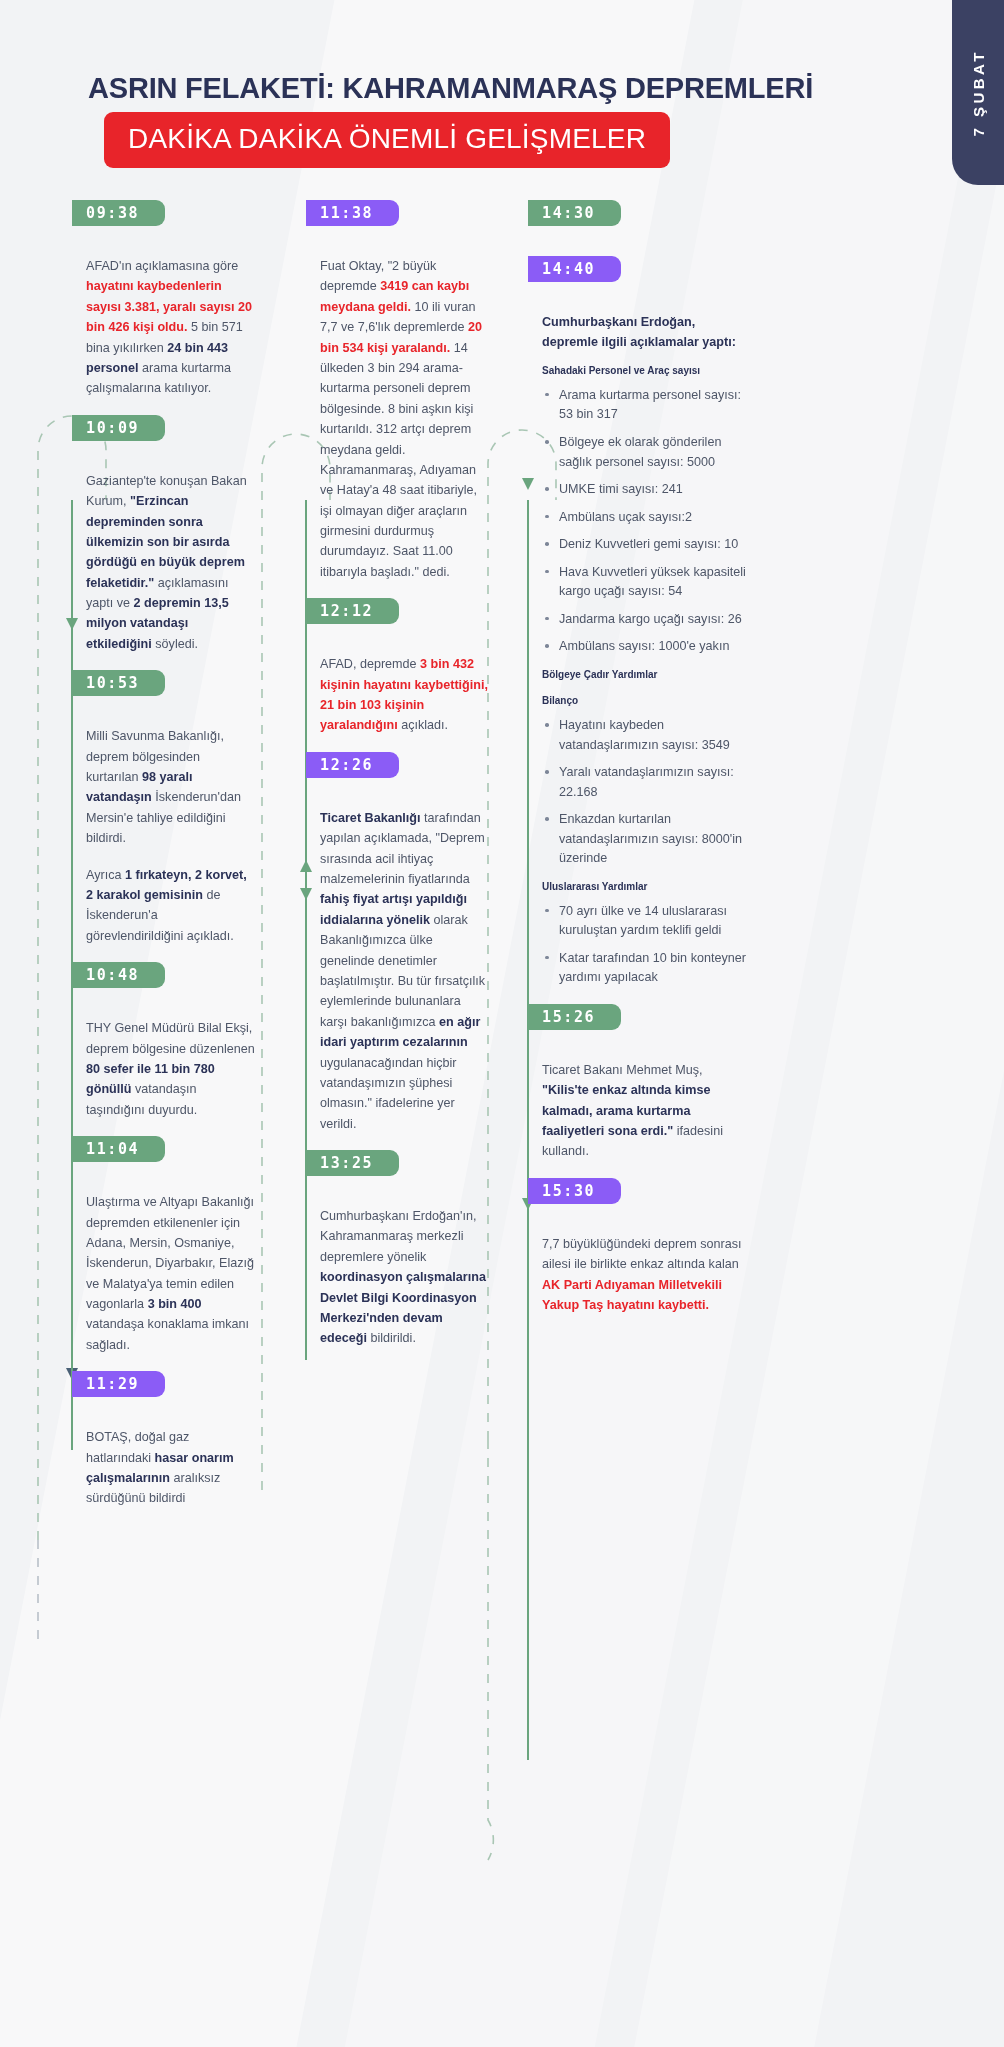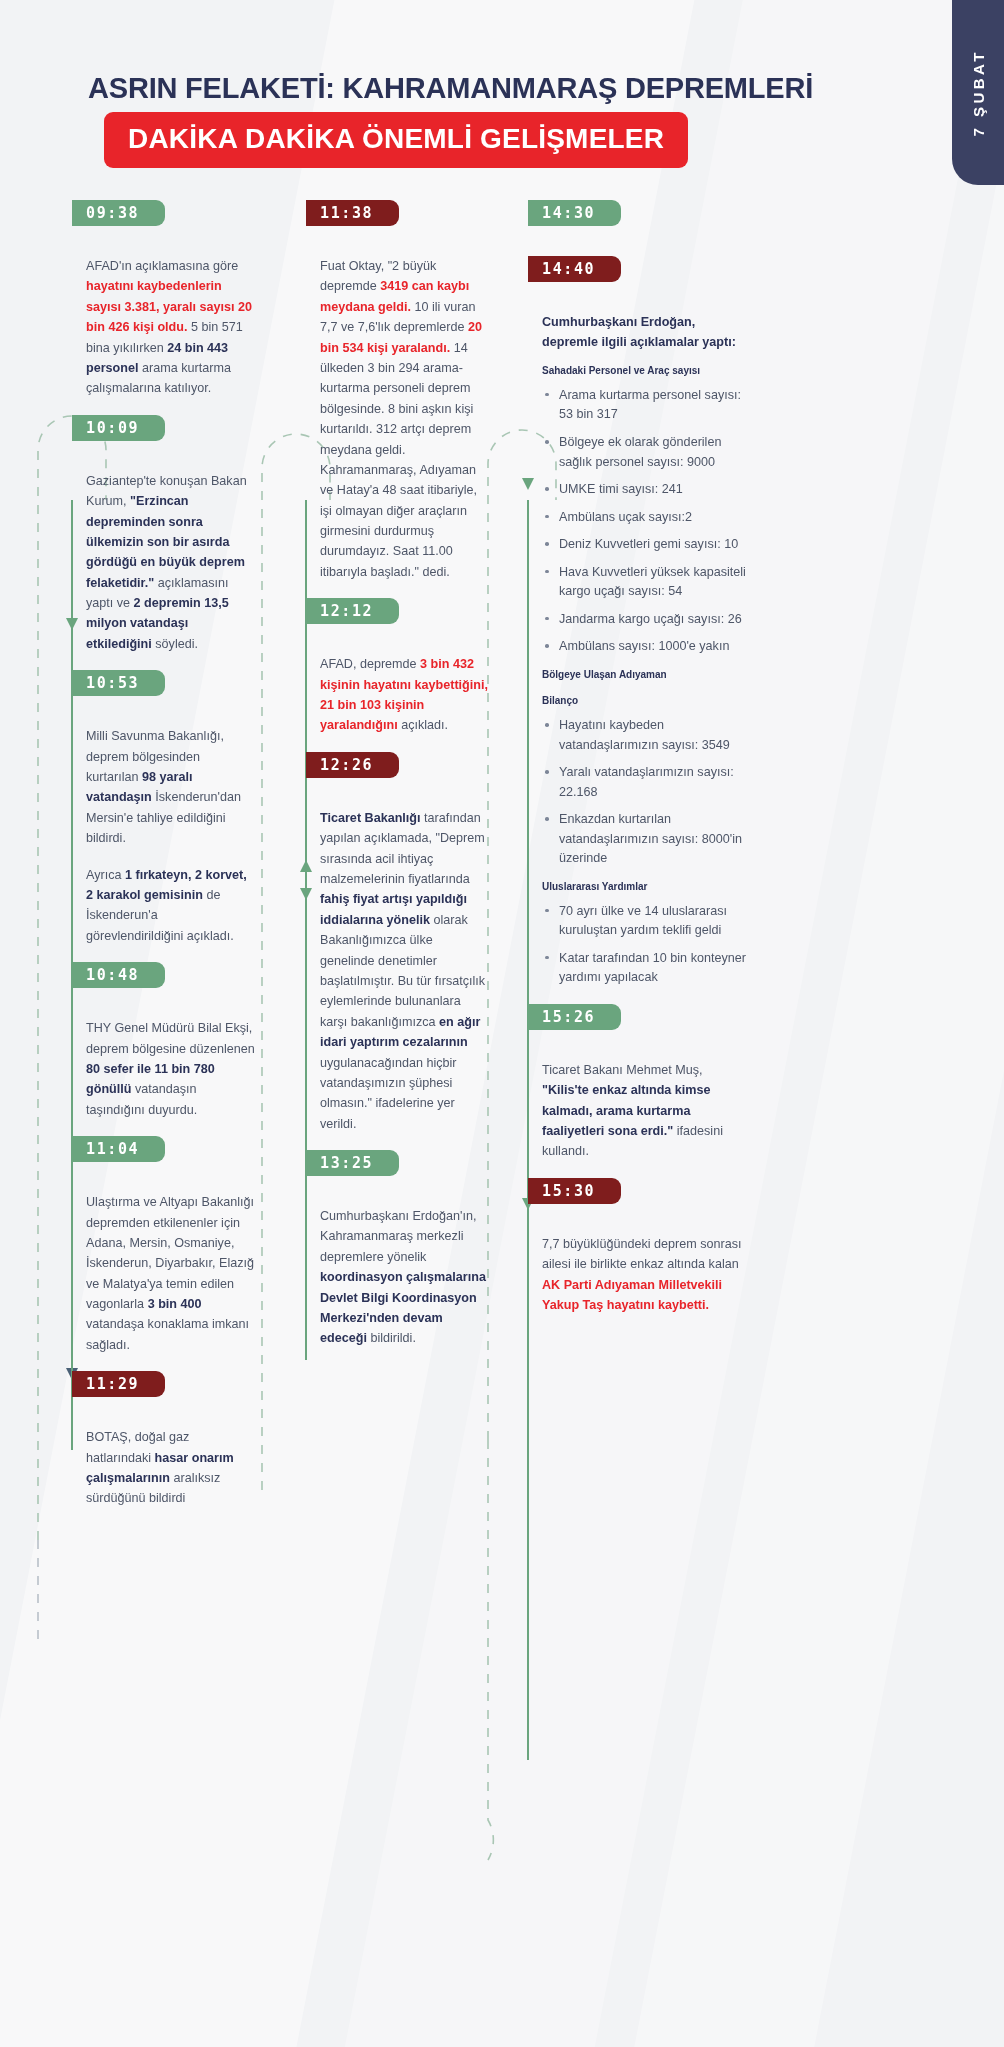--- a/index.html
+++ b/index.html
@@ -49,21 +49,21 @@
     letter-spacing: -0.2px;
   }
 
   .sub-banner {
     position: absolute; left: 104px; top: 112px;
     background: #e8242a;
     border-radius: 9px;
     padding: 11px 24px 13px 24px;
     color: #ffffff;
     font-size: 28px;
-    font-weight: bold;
+    font-weight: normal;
     letter-spacing: 0.2px;
   }
 
   
   .timeline { position: absolute; left: 0; top: 200px; width: 1004px; height: 1847px; }
 
   .col { position: absolute; top: 0; }
   .col-1 { left: 72px; width: 190px; }
   .col-2 { left: 306px; width: 190px; }
   .col-3 { left: 528px; width: 230px; }
@@ -83,21 +83,21 @@
     color: #ffffff;
     font-size: 15px;
     font-weight: bold;
     letter-spacing: 1.6px;
     font-family: "DejaVu Sans Mono", "Liberation Mono", monospace;
     border-top-right-radius: 9px;
     border-bottom-right-radius: 9px;
     margin-bottom: 14px;
   }
   .time-badge.green { background: #6aa57e; }
-  .time-badge.navy  { background: #7f1d1d; }
+  .time-badge.navy  { background: #8b5cf6; }
 
   .entry-body {
     font-size: 12.6px;
     line-height: 1.62;
     color: #4e5668;
     padding-left: 14px;
     padding-right: 6px;
   }
   .entry-body p { margin: 16px 0 9px 0; }
   .entry-body p:last-child { margin-bottom: 0; }
@@ -202,29 +202,29 @@
           <p>Cumhurbaşkanı Erdoğan'ın, Kahramanmaraş merkezli depremlere yönelik <span class="b">koordinasyon çalışmalarına Devlet Bilgi Koordinasyon Merkezi'nden devam edeceği</span> bildirildi.</p>
         </div></div>
     </div>
   <div class="col col-3">
       <div class="entry"><div class="time-badge green">14:30</div></div>
       <div class="entry"><div class="time-badge navy">14:40</div><div class="entry-body">
           <p><span class="b">Cumhurbaşkanı Erdoğan, depremle ilgili açıklamalar yaptı:</span></p>
           <div class="sub-head">Sahadaki Personel ve Araç sayısı</div>
           <ul class="bul">
             <li>Arama kurtarma personel sayısı: 53 bin 317</li>
-            <li>Bölgeye ek olarak gönderilen sağlık personel sayısı: 9000</li>
+            <li>Bölgeye ek olarak gönderilen sağlık personel sayısı: 5000</li>
             <li>UMKE timi sayısı: 241</li>
             <li>Ambülans uçak sayısı:2</li>
             <li>Deniz Kuvvetleri gemi sayısı: 10</li>
             <li>Hava Kuvvetleri yüksek kapasiteli kargo uçağı sayısı: 54</li>
             <li>Jandarma kargo uçağı sayısı: 26</li>
             <li>Ambülans sayısı: 1000'e yakın</li>
           </ul>
-          <div class="sub-head">Bölgeye Ulaşan Adıyaman</div>
+          <div class="sub-head">Bölgeye Çadır Yardımlar</div>
           <div class="sub-head">Bilanço</div>
           <ul class="bul">
             <li>Hayatını kaybeden vatandaşlarımızın sayısı: 3549</li>
             <li>Yaralı vatandaşlarımızın sayısı: 22.168</li>
             <li>Enkazdan kurtarılan vatandaşlarımızın sayısı: 8000'in üzerinde</li>
           </ul>
           <div class="sub-head">Uluslararası Yardımlar</div>
           <ul class="bul">
             <li>70 ayrı ülke ve 14 uluslararası kuruluştan yardım teklifi geldi</li>
             <li>Katar tarafından 10 bin konteyner yardımı yapılacak</li>

